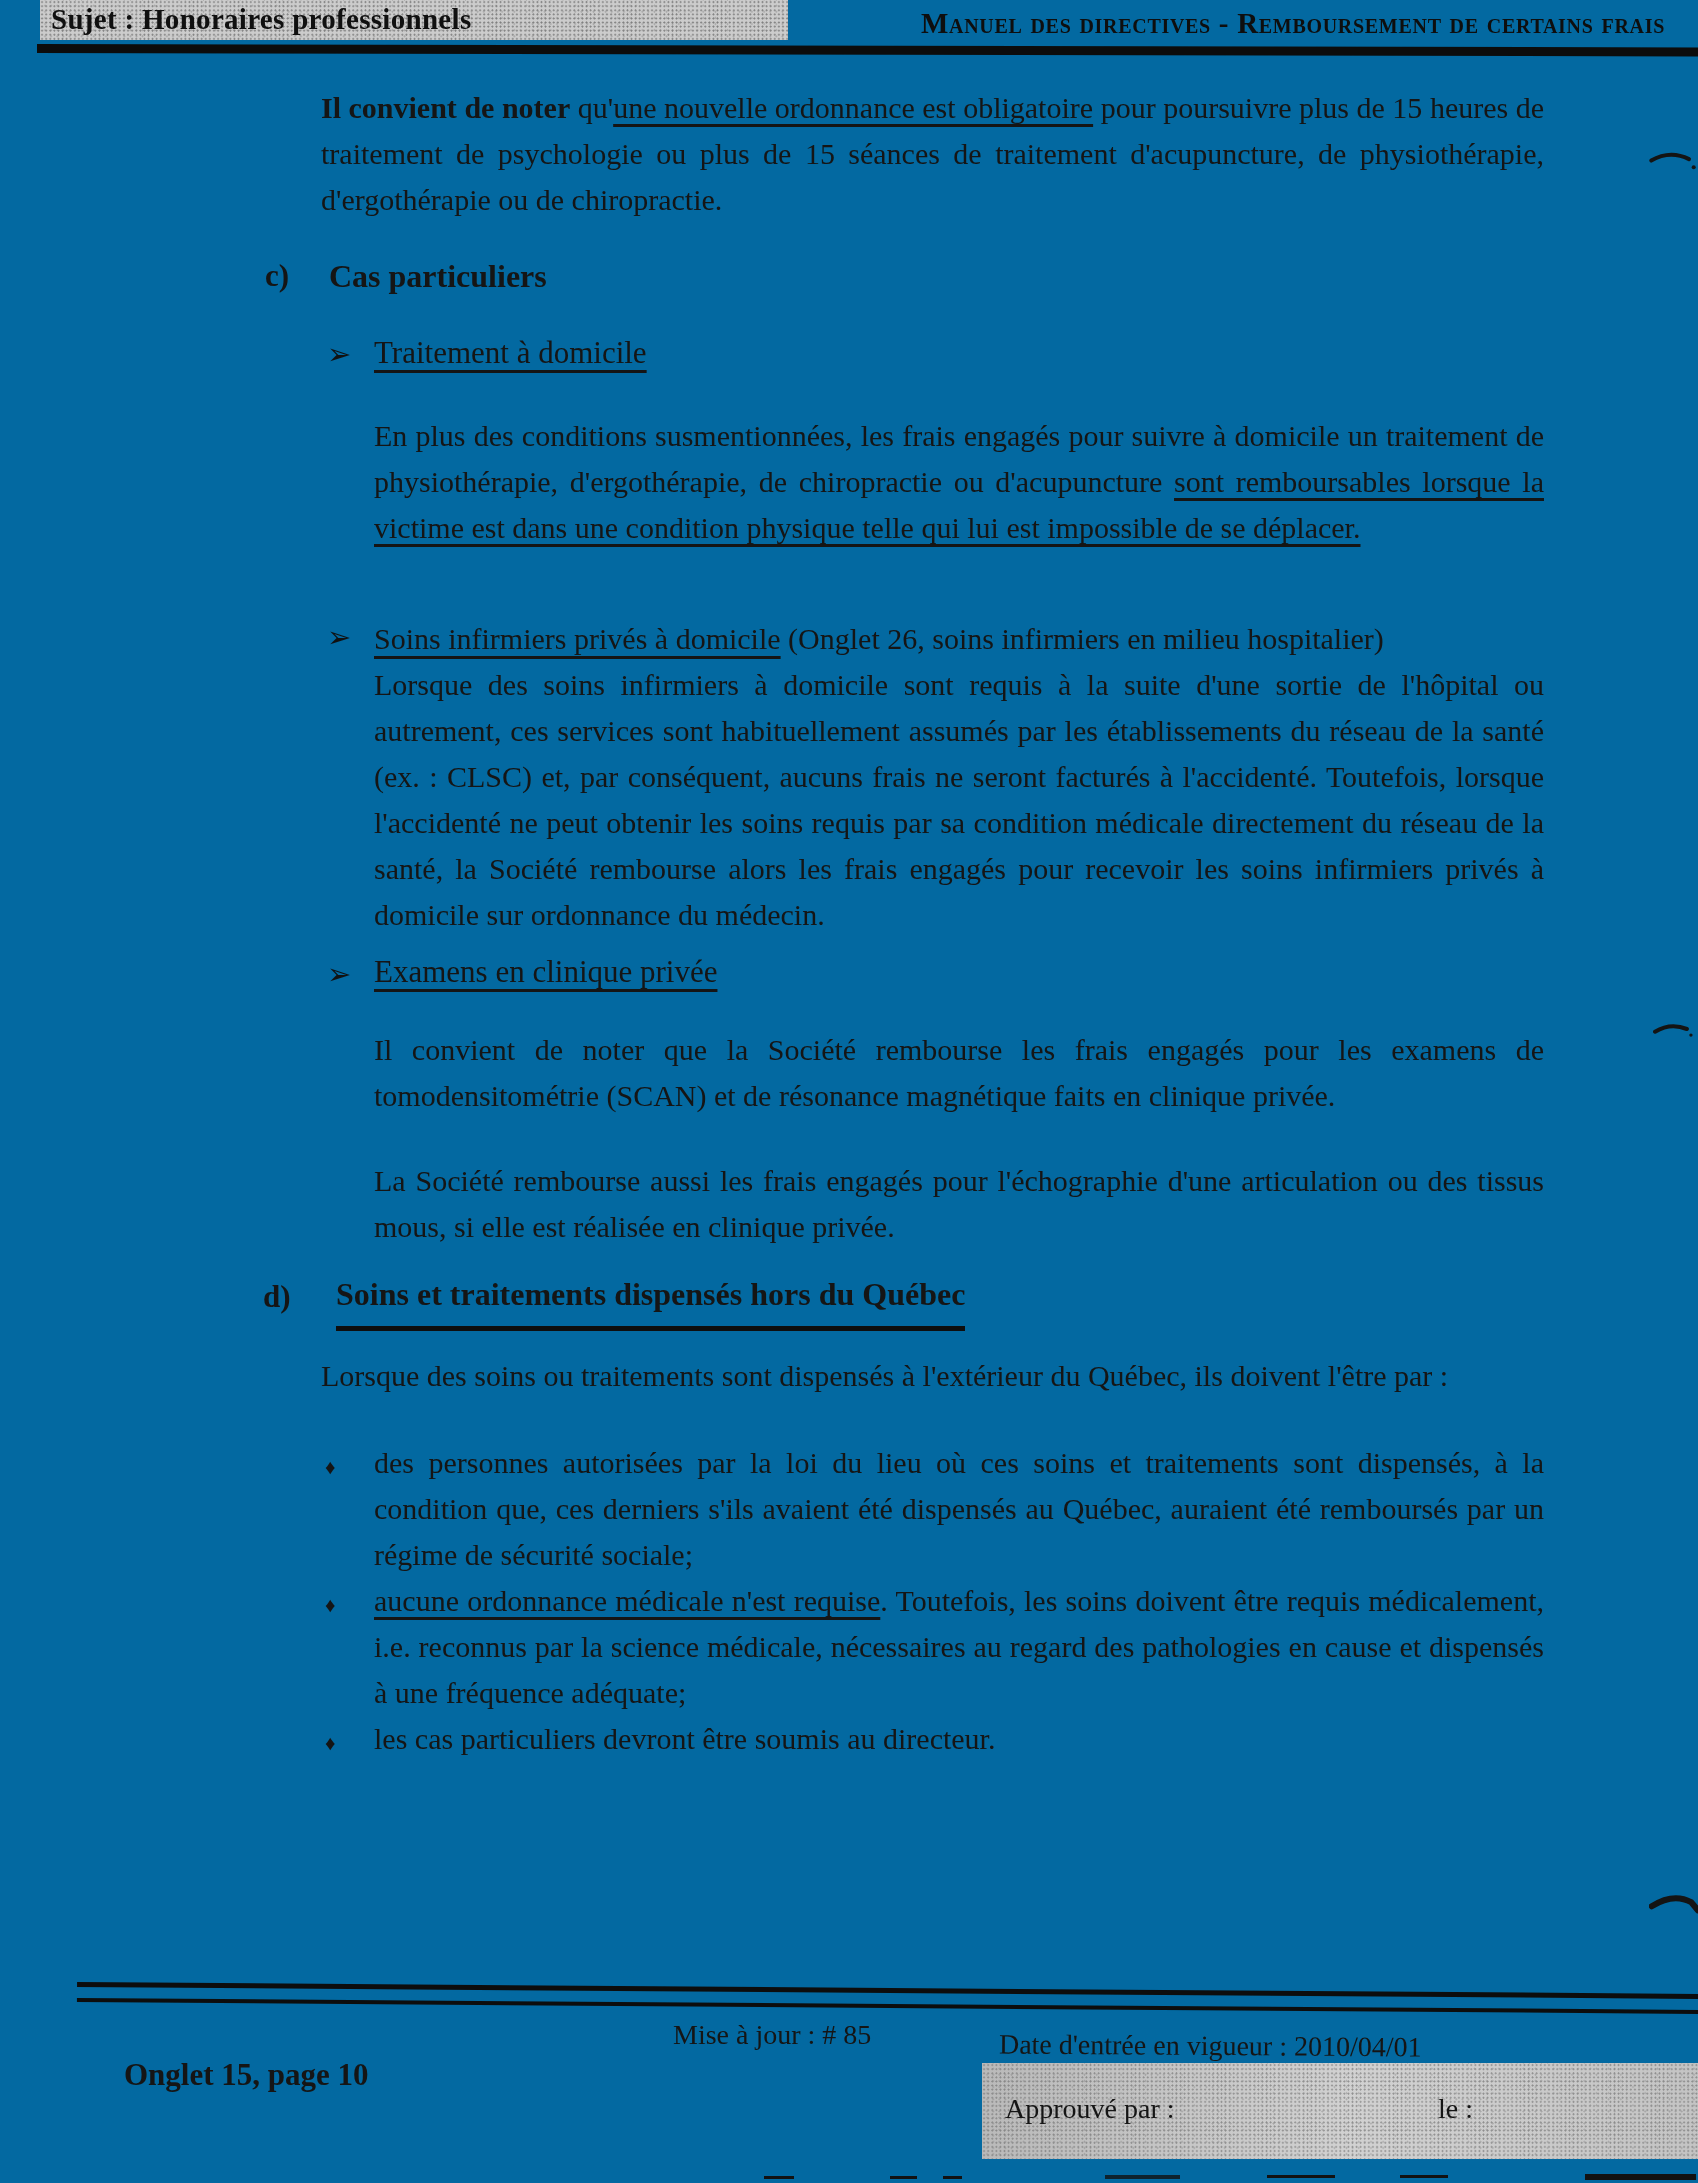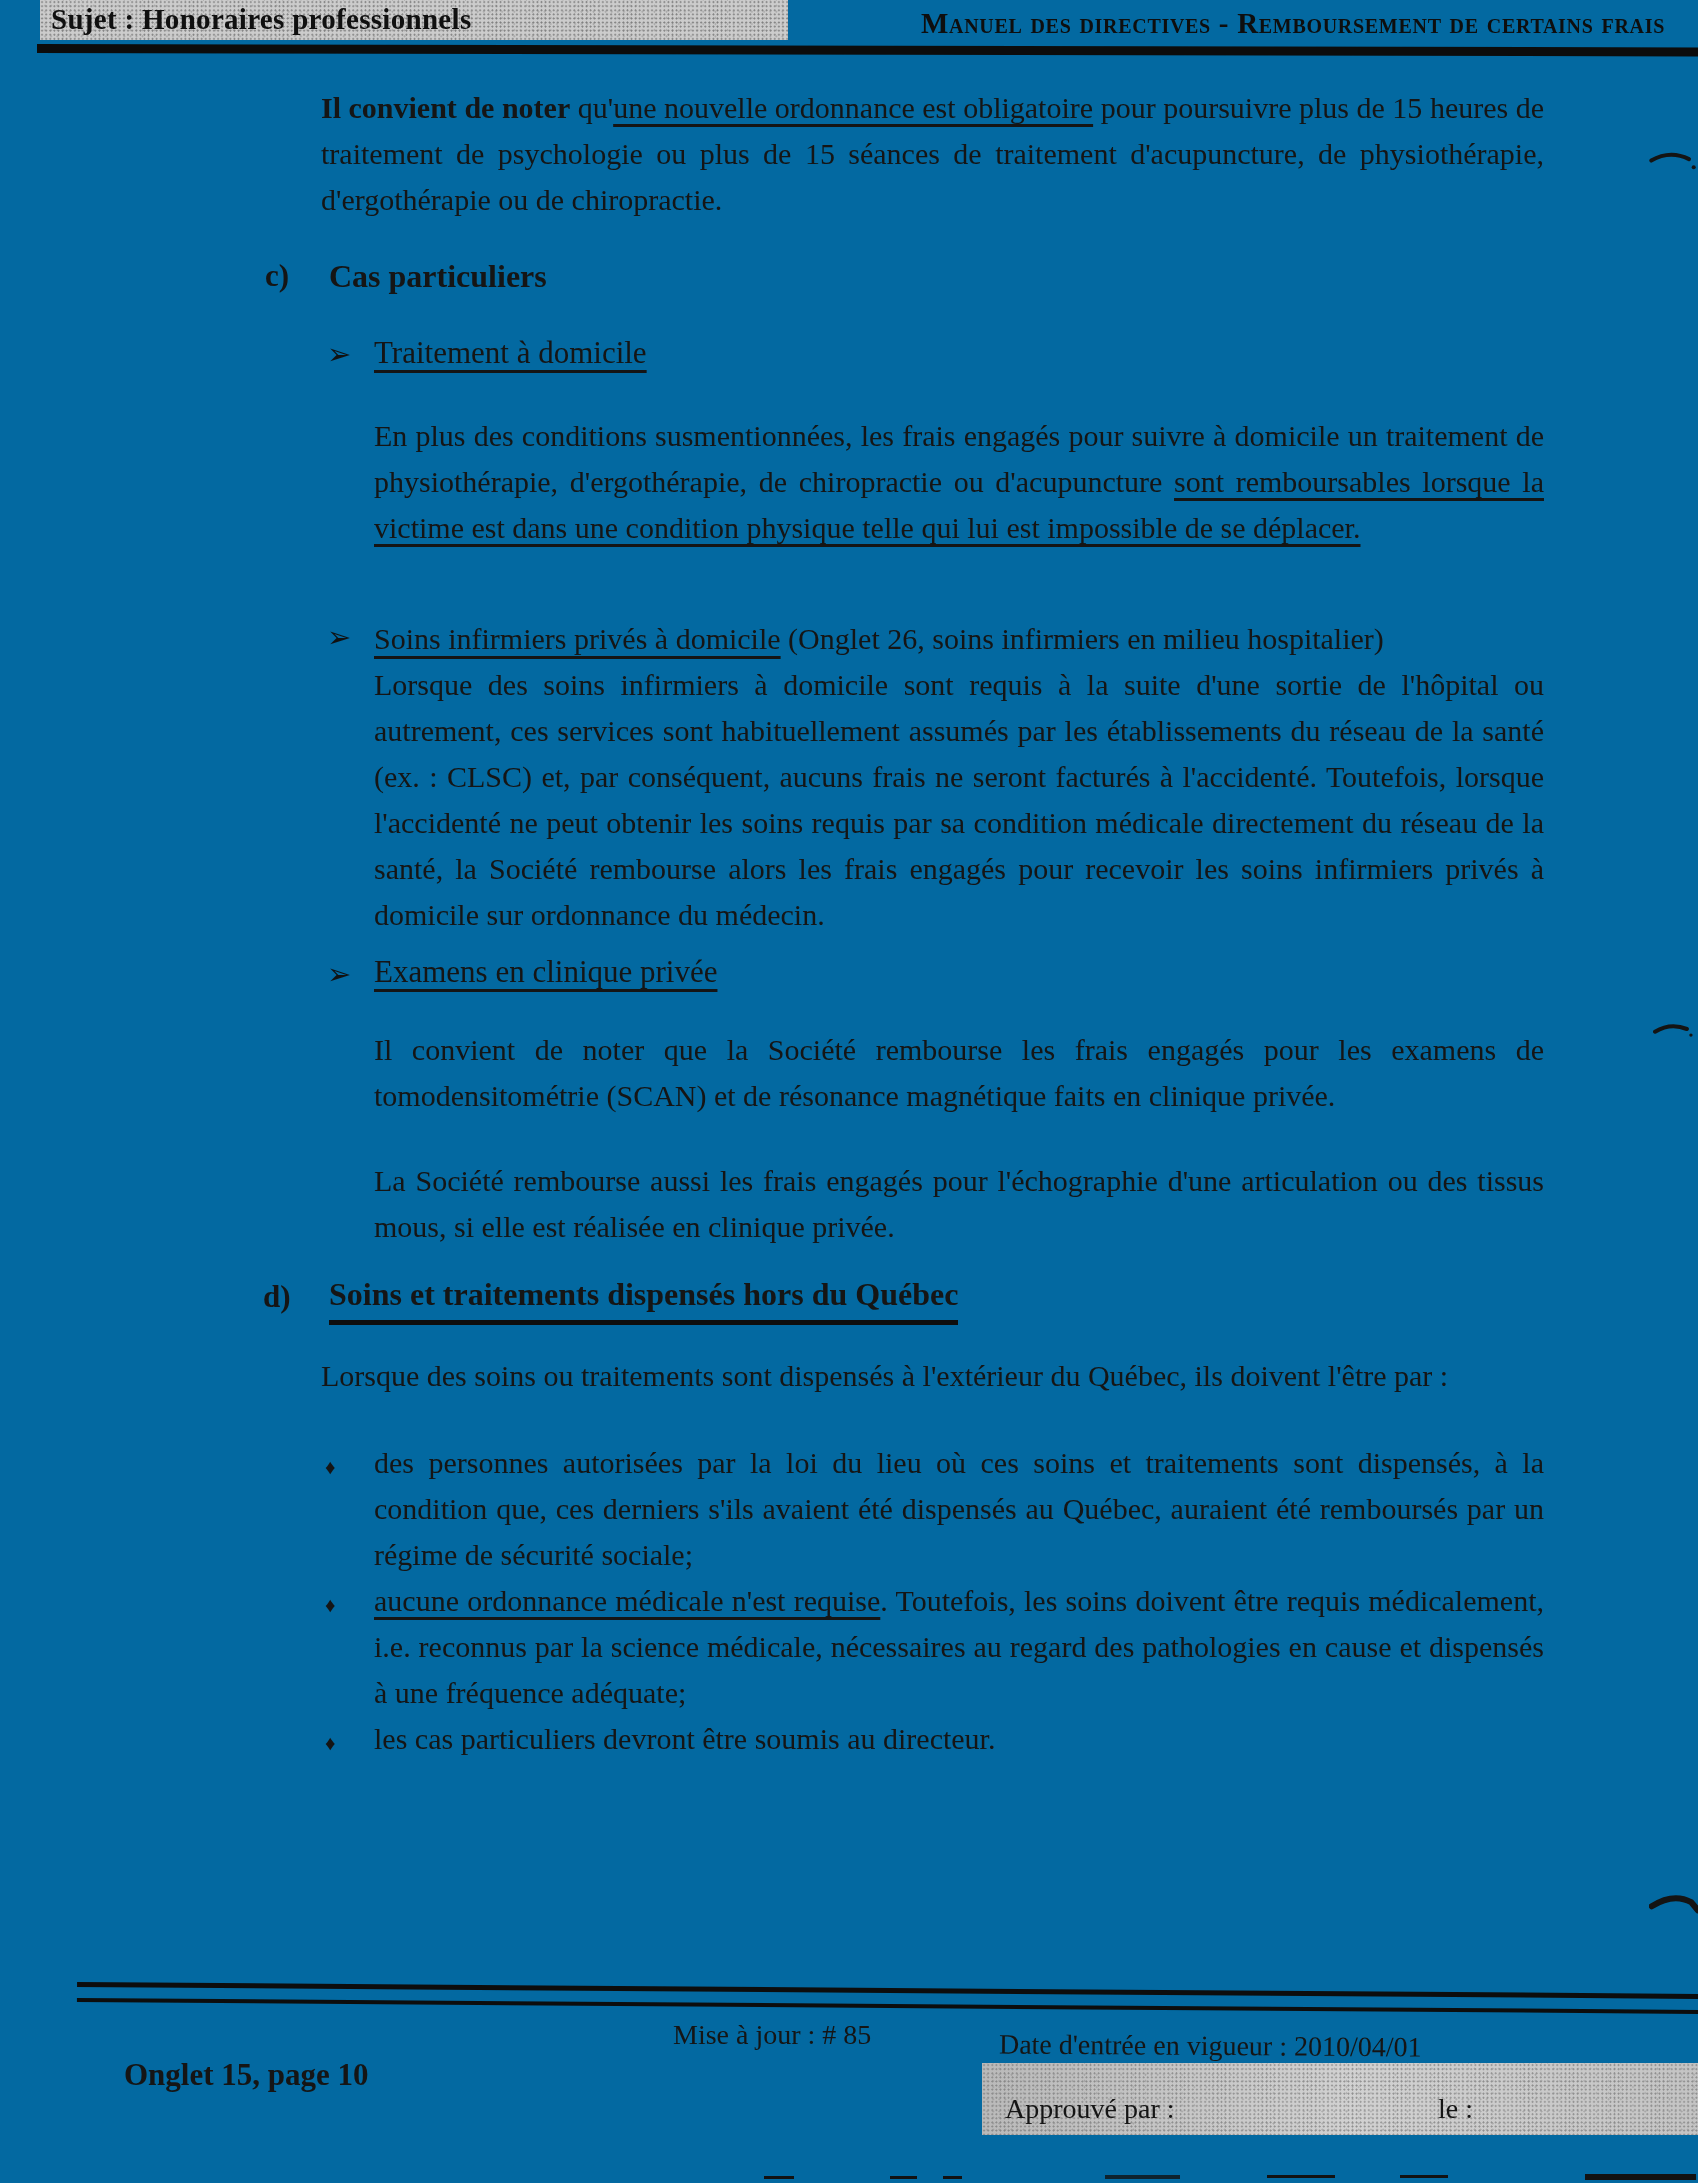--- a/index.html
+++ b/index.html
@@ -34,37 +34,37 @@
   
   .para { position:absolute; font-size:30px; line-height:46px; text-align:justify; }
   .b { font-weight:bold; }
   .u { text-decoration:underline; text-decoration-thickness:2.7px; text-underline-offset:6.1px; }
   .u2 { text-decoration:underline; text-decoration-thickness:2.7px; text-underline-offset:6.8px; }
   .sec-label { position:absolute; font-size:31px; font-weight:bold; }
   .sec-title { position:absolute; font-size:32px; font-weight:bold; white-space:nowrap; }
   .arrow-marker { position:absolute; font-size:29px; line-height:1; color:#111; }
   .sub-title { position:absolute; font-size:31px; white-space:nowrap; }
   .d-title-text {
-    display:inline-block; border-bottom:5.5px solid #0e0e0e; padding-bottom:7px;
+    display:inline-block; border-bottom:5.5px solid #0e0e0e; padding-bottom:13px;margin-left:7px;
   }
   
   .d-list { position:absolute; left:321px; top:1440px; width:1223px; }
   .d-item { position:relative; padding-left:53px; font-size:30px; line-height:46px; text-align:justify; }
   .diamond-marker { position:absolute; left:4.1px; top:4.1px; font-size:20.5px; }
   
   .footer-rules { position:absolute; left:77px; top:1982px; width:1622px;
     transform:rotate(0.42deg); transform-origin:left center; }
   .frule1 { height:4.8px; background:#0d0d0d; }
   .frule-gap { height:11px; }
   .frule2 { height:4.1px; background:#0d0d0d; }
   .footer-onglet { position:absolute; left:124px; top:2014px; font-size:31px; font-weight:bold; white-space:nowrap;margin-top:43px; }
   .footer-maj { position:absolute; left:673px; top:2019px; font-size:28px; white-space:nowrap; }
   .footer-date { position:absolute; left:999px; top:2030px; font-size:28px; white-space:nowrap; transform:rotate(0.4deg); }
   .approve-band {
-    position:absolute; left:982px; top:2063px; width:716px; height:72px;
+    position:absolute; left:982px; top:2063px; width:716px; height:96px;
     background-color:#d7d7d7;
     background-image: linear-gradient(90deg, rgba(110,110,110,0.28), rgba(120,120,120,0.06) 52%, rgba(110,110,110,0.18)),
                       radial-gradient(#8f8f8f 0.7px, transparent 1.2px),
                       radial-gradient(#ababab 0.7px, transparent 1.2px);
     background-size:100% 100%, 4.1px 4.1px, 6.1px 6.1px;
     background-position:0 0, 0 0, 2px 2.7px;
   }
   .approve-label { position:absolute; left:23px; top:30px; font-size:28px; white-space:nowrap; }
   .date-label    { position:absolute; left:456px; top:30px; font-size:28px; white-space:nowrap; }
   

